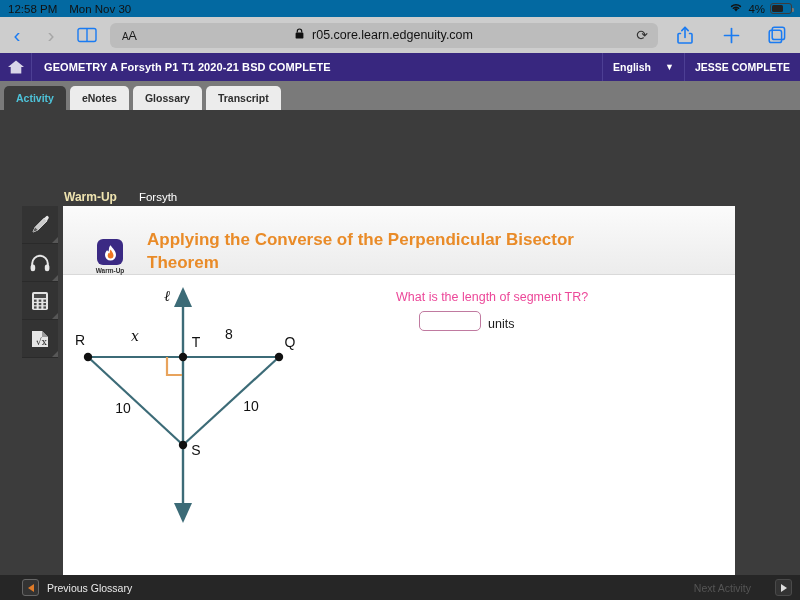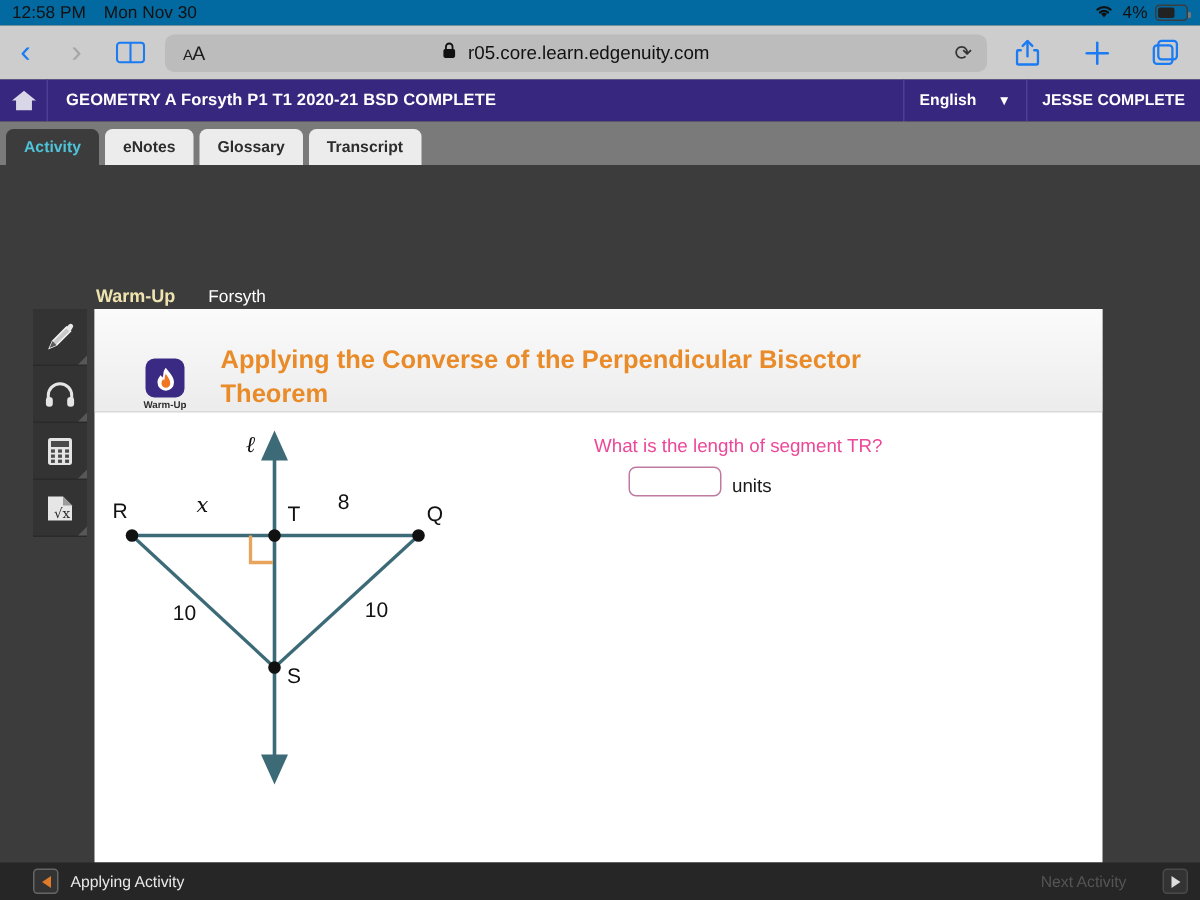--- a/index.html
+++ b/index.html
@@ -356,21 +356,21 @@
         </div>
       </div>
     </div>
   </div>
 
   <div class="bottombar">
     <div class="prev-btn">
       <span class="sq-btn">
           <span class="tri-l"></span>
         </span>
-      <span class="bb-label">Applying Activity</span>
+      <span class="bb-label">Previous Glossary</span>
     </div>
     <div class="next-btn">
       <span class="bb-label dim">Next Activity</span>
       <span class="sq-btn dim">
           <span class="tri-r"></span>
         </span>
     </div>
   </div>
 
 </div>

